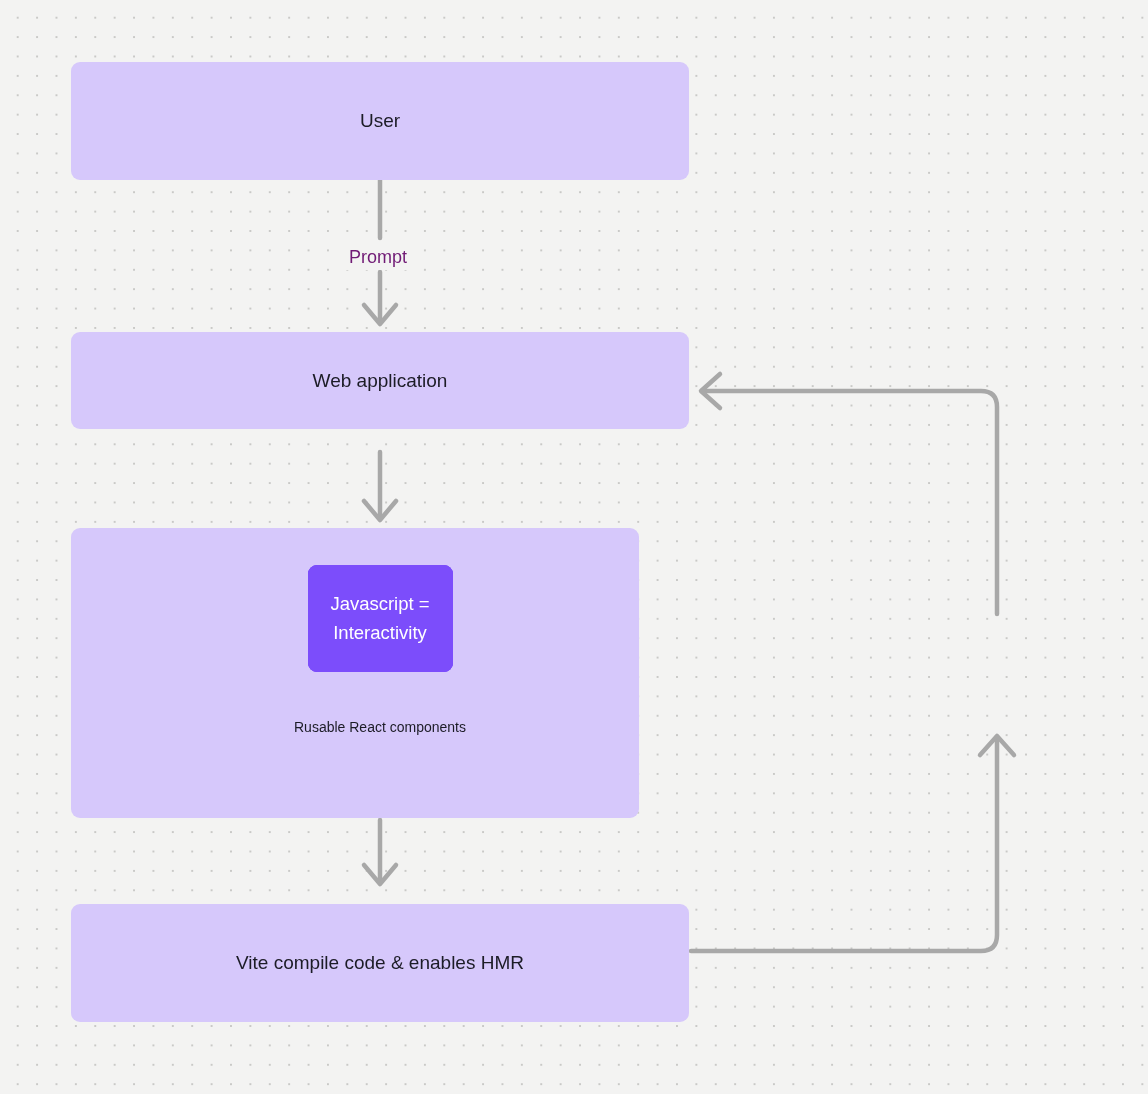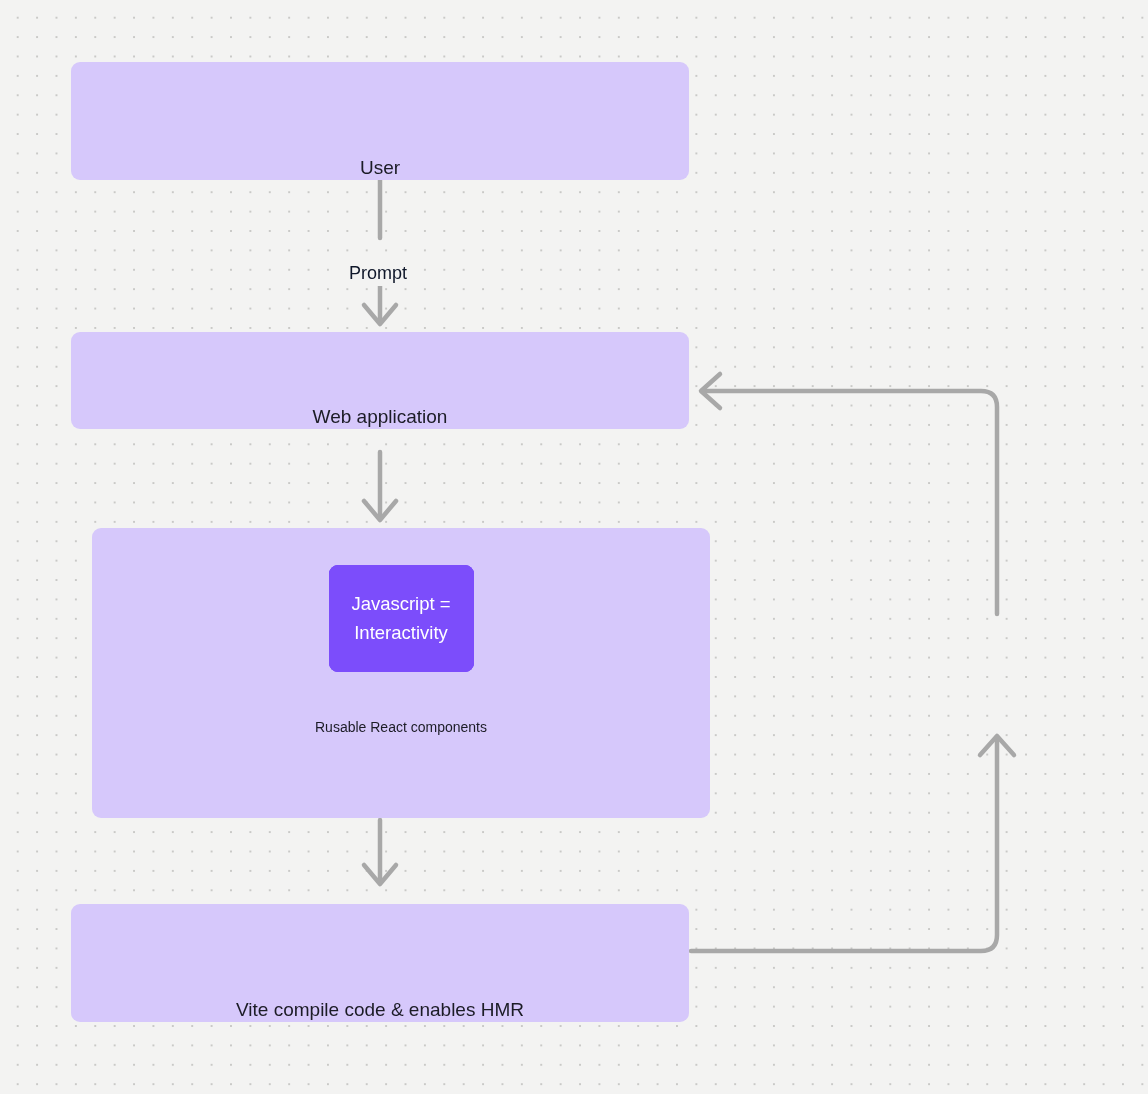--- a/index.html
+++ b/index.html
@@ -38,34 +38,33 @@
     align-items: center;
     justify-content: center;
     text-align: center;
     border-radius: 9px;
   }
   .node-outer {
     background-color: #d6c8fb;
     color: #1c1c26;
     font-size: 19px;
     line-height: 1.32;
-    align-items: flex-end;
   }
   .node-inner {
     background-color: #7c4dfb;
     color: #ffffff;
     font-size: 18.5px;
     line-height: 1.55;
     border-radius: 9px;
     padding: 0 8px;
   }
   #node-user      { left: 71px;  top: 62px;  width: 618px; height: 118px; }
   #node-webapp    { left: 71px;  top: 332px; width: 618px; height: 97px; }
-  #node-react     { left: 71px;  top: 528px; width: 618px; height: 290px;
-                    align-items: flex-start; justify-content: flex-start; margin-left: 21px; }
+  #node-react     { left: 71px;  top: 528px; width: 568px; height: 290px;
+                    align-items: flex-start; justify-content: flex-start; }
   #node-vite      { left: 71px;  top: 892px; width: 618px; height: 118px; margin-top: 12px; }
   #node-renderui  { left: 902px; top: 616px; width: 190px; height: 111px; }
 
   .inner-row {
     position: absolute;
     left: 0;
     top: 37px;
     width: 618px;
     display: flex;
     justify-content: center;
@@ -81,25 +80,24 @@
     top: 190px;
     width: 618px;
     text-align: center;
     font-size: 14px;
     color: #1c1c26;
   }
 
   .edge-label {
     position: absolute;
     font-size: 18px;
-    color: #0f172a;
+    color: #701a75;
     background-color: #f3f3f2;
     padding: 2px 6px;
     white-space: nowrap;
-    margin-top: 16px;
   }
   #label-prompt {
     left: 343px;
     top: 245px;
   }
 </style>
 </head>
 <body>
 
 <div id="canvas">

